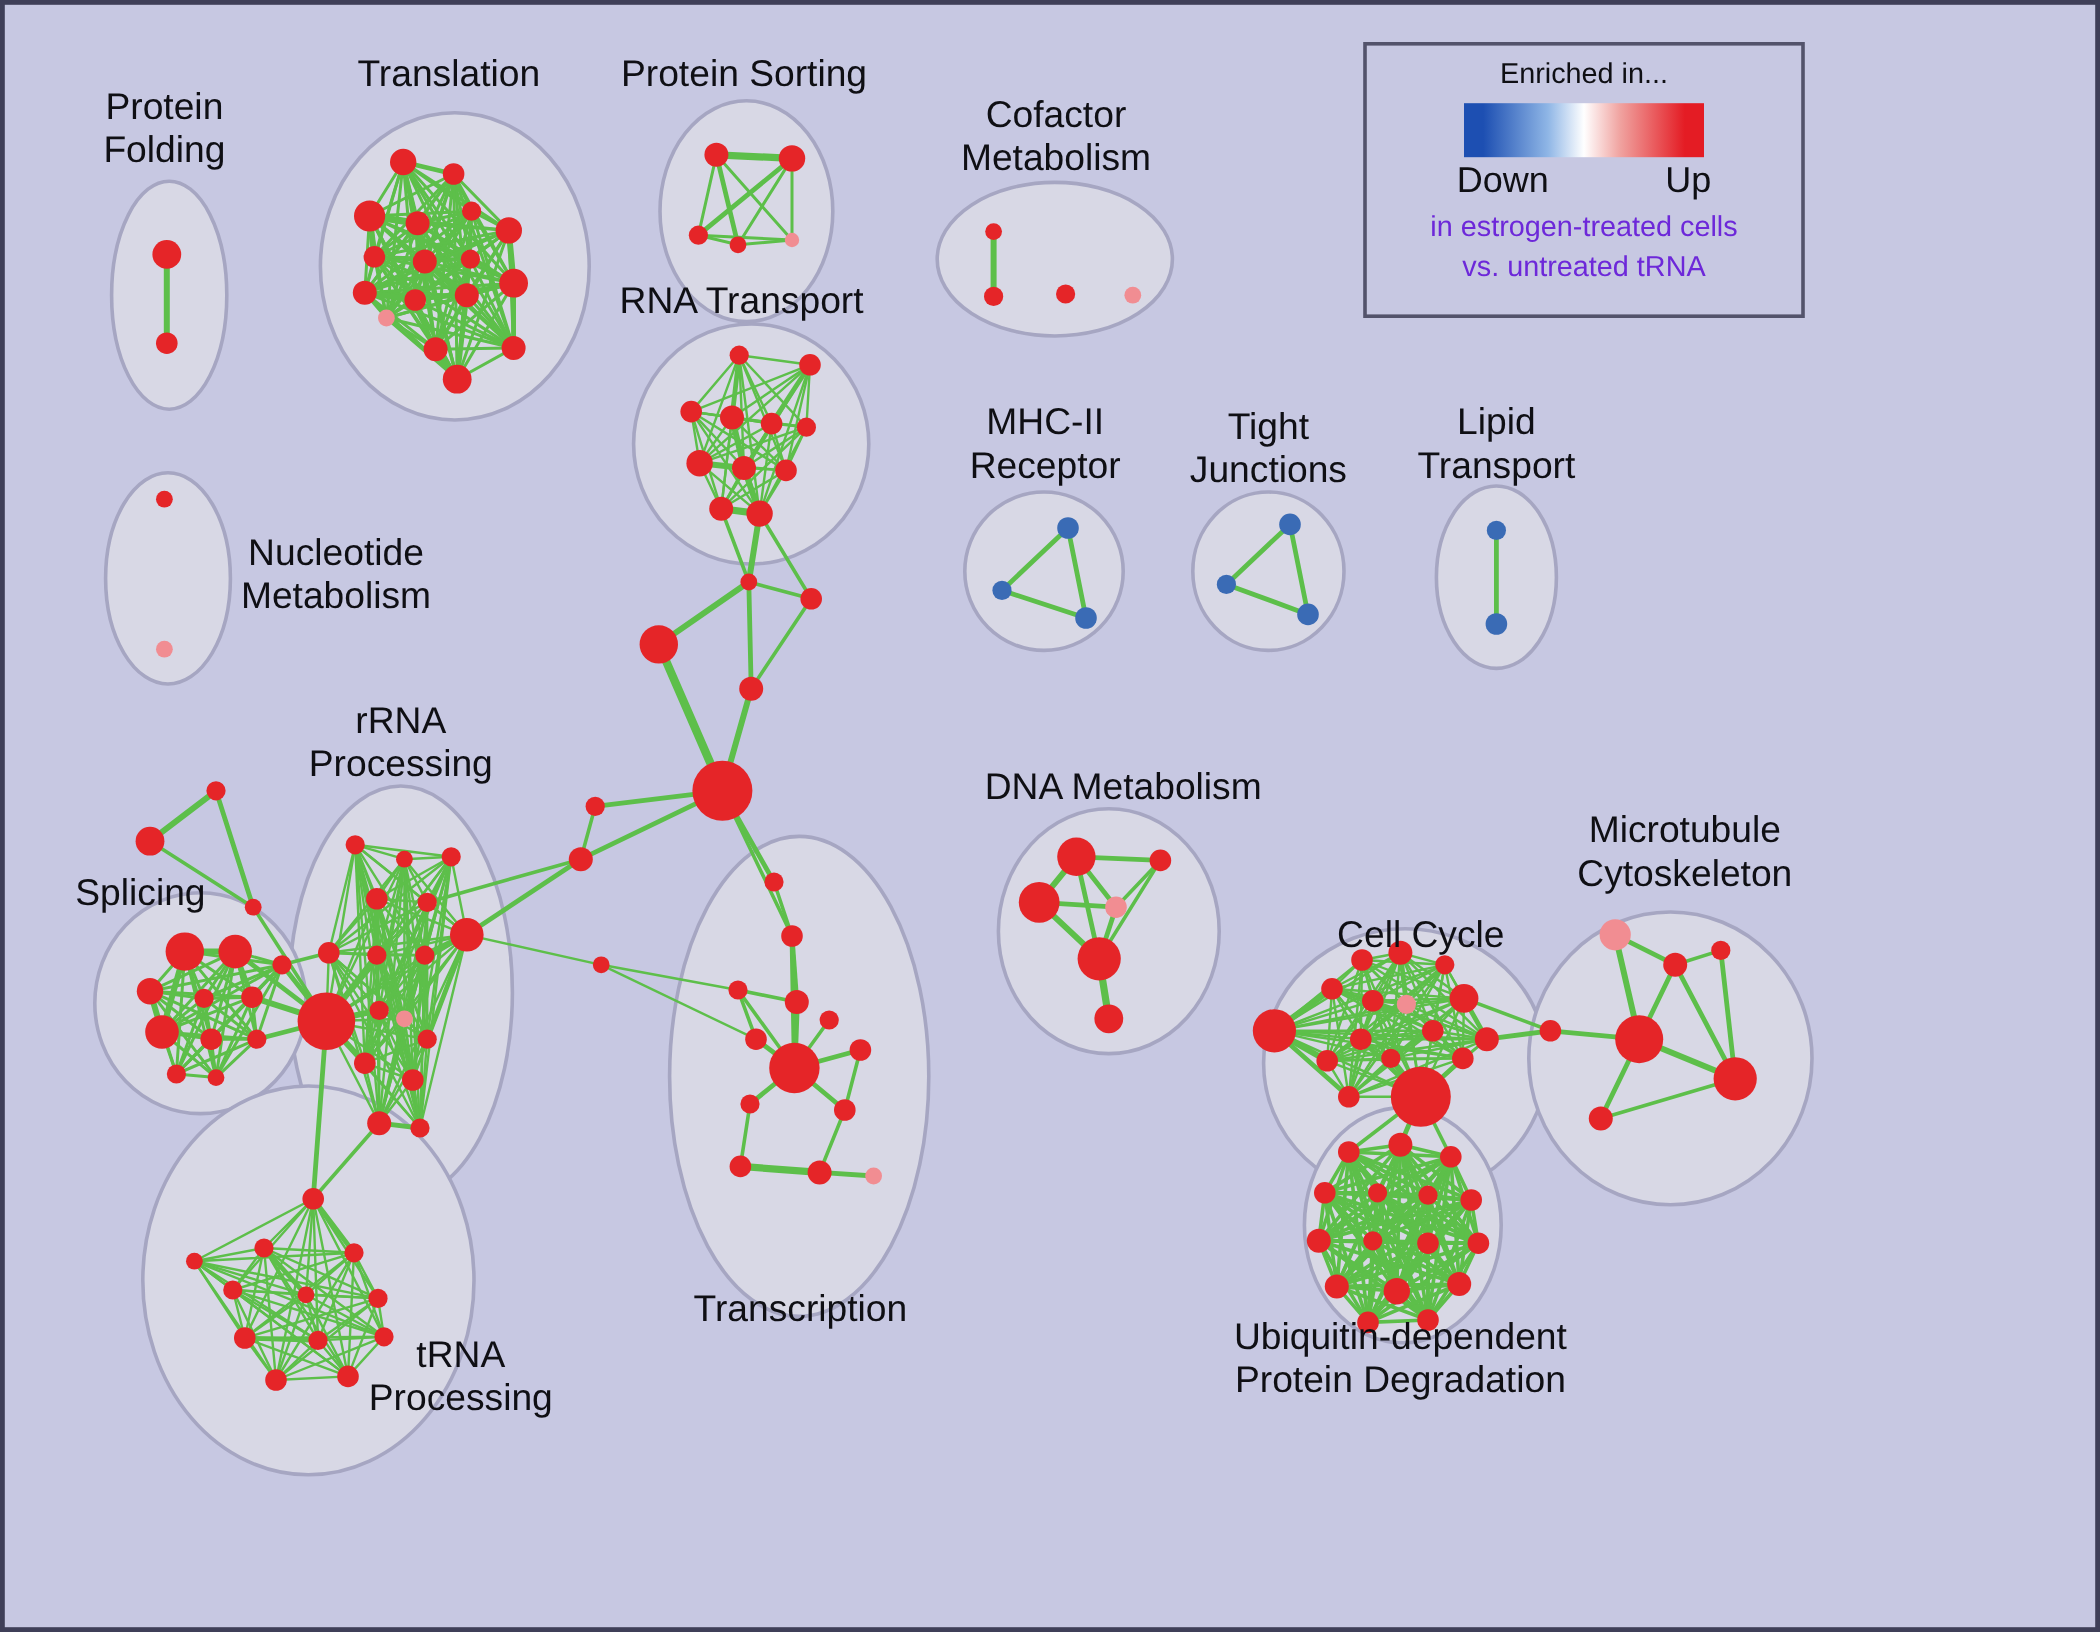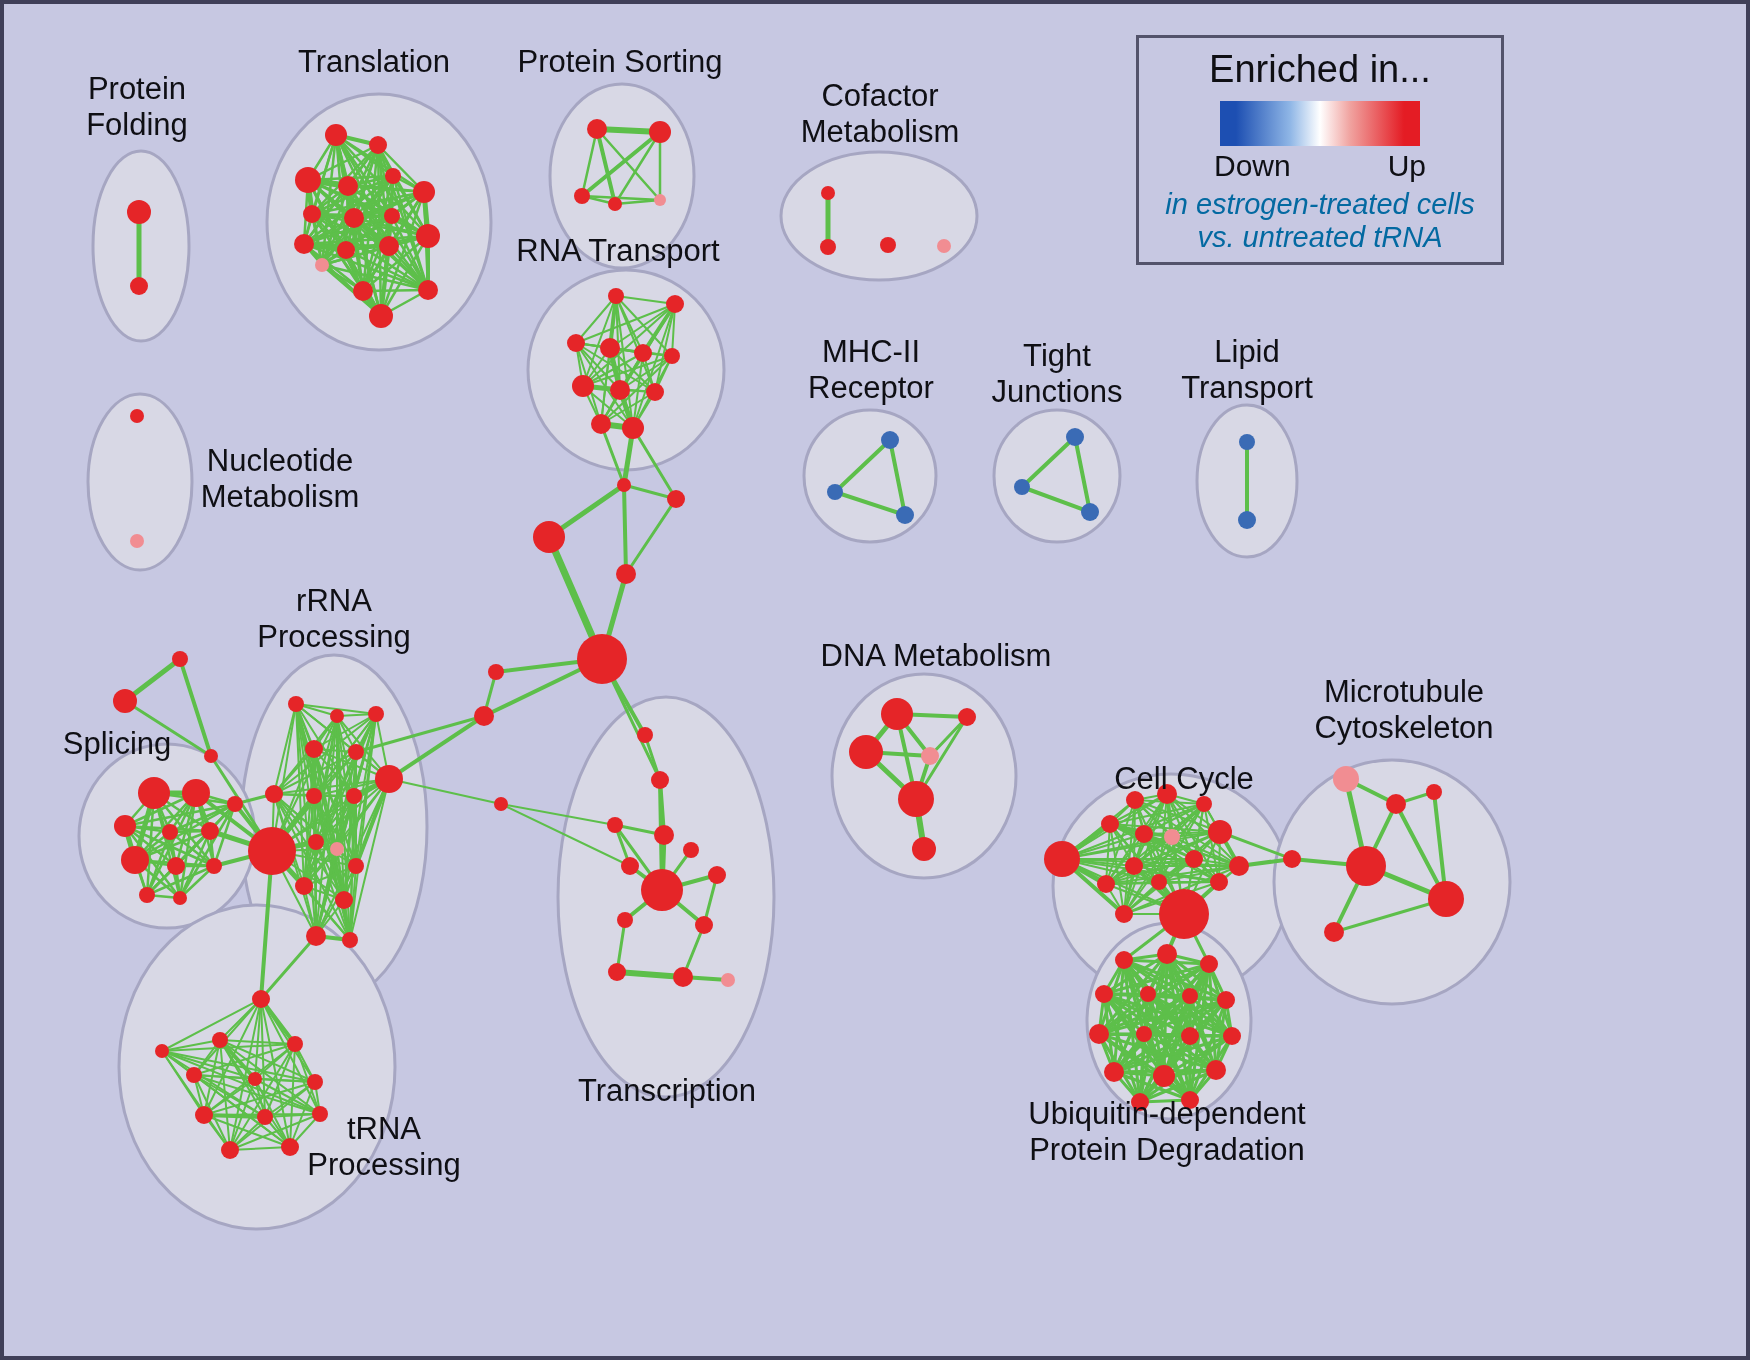--- a/index.html
+++ b/index.html
@@ -12,27 +12,27 @@
     font-family:"Liberation Sans",sans-serif;
     overflow:hidden;
   }
   svg#net{position:absolute;left:0;top:0;}
   svg text{font-family:"Liberation Sans",sans-serif;fill:#0f0f14;}
   .legend{
     position:absolute;left:1132px;top:31px;width:368px;height:230px;
     border:3px solid #53536b;box-sizing:border-box;
     text-align:center;padding-top:10px;
   }
-  .legend-title{font-size:38px;color:#0f0f14;}
+  .legend-title{font-size:24px;color:#0f0f14;}
   .legend-bar{width:200px;height:45px;margin:10px auto 0;}
   .legend-range{
     width:212px;margin:3px auto 0;display:flex;justify-content:space-between;
     font-size:30px;color:#0f0f14;
   }
-  .legend-caption{font-size:29px;line-height:33px;color:#0369a1;font-style:italic;}
+  .legend-caption{font-size:24px;line-height:33px;color:#6d28d9;}
   .legend-caption.first{margin-top:5px;}
 </style>
 </head>
 <body>
 
 <div class="figure">
   <svg id="net" width="1750" height="1360" viewBox="0 0 1750 1360">
       <g>
         <ellipse cx="137" cy="242" rx="48" ry="95" fill="#d8d8e5" stroke="#a6a6c2" stroke-width="3"></ellipse>
         <ellipse cx="375" cy="218" rx="112" ry="128" fill="#d8d8e5" stroke="#a6a6c2" stroke-width="3"></ellipse>

